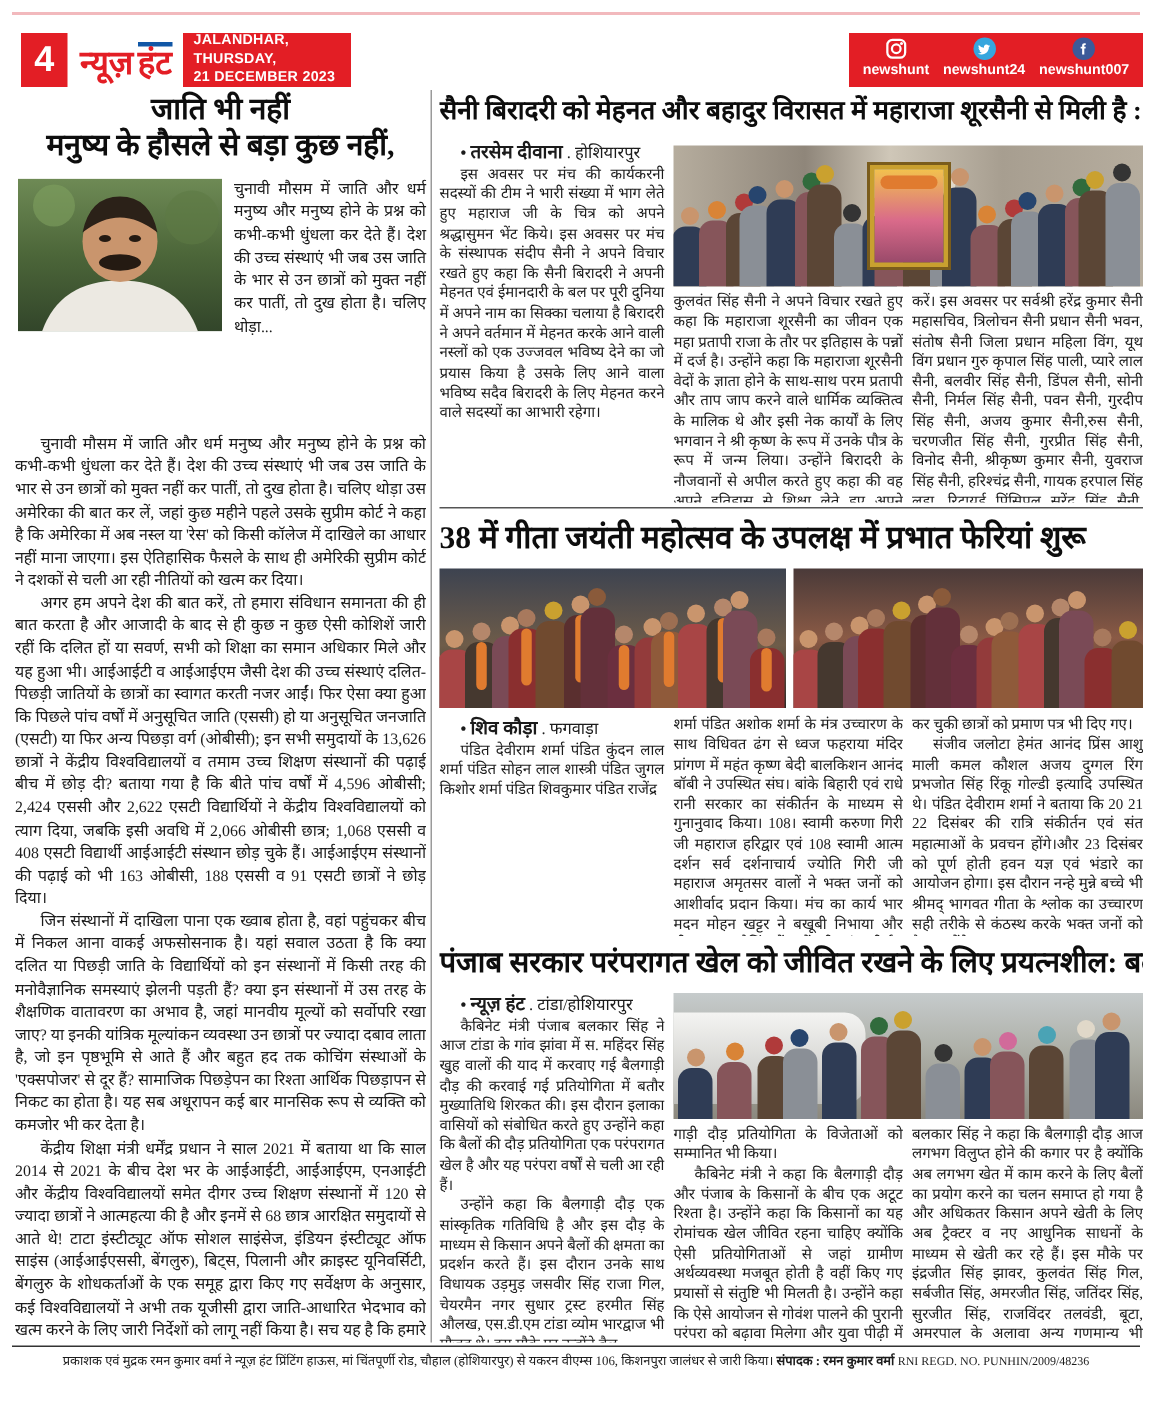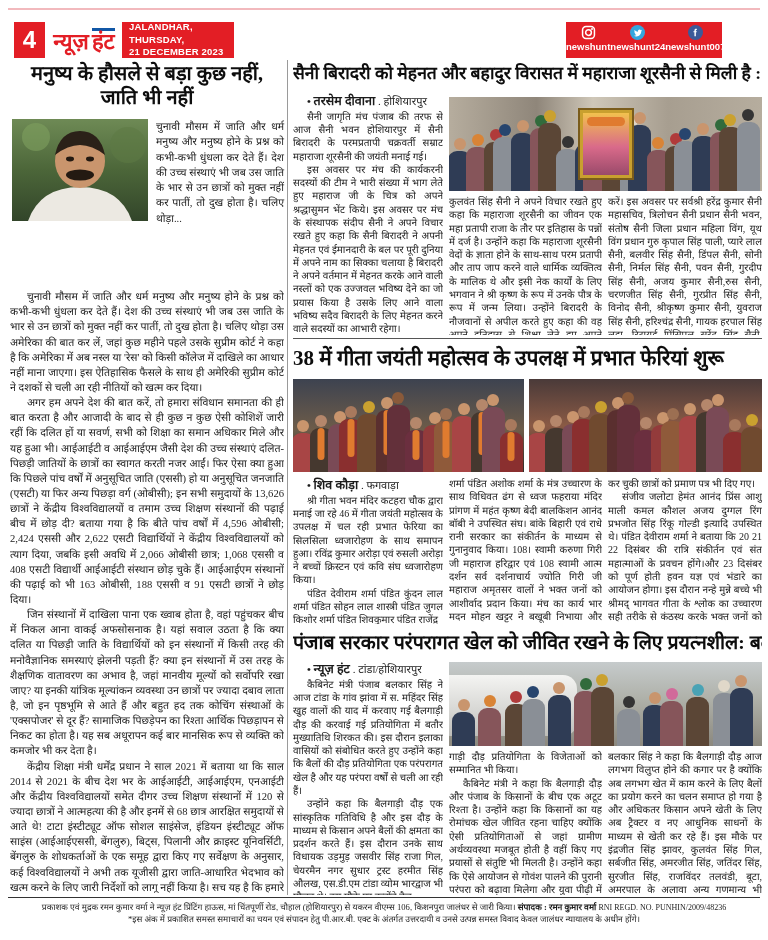--- a/index.html
+++ b/index.html
@@ -13,21 +13,21 @@
           display:flex;align-items:center;justify-content:center;font-weight:bold;font-size:24px;}
   .logo{position:absolute;left:48px;top:0;width:72px;height:36px;display:flex;align-items:center;justify-content:center;
         font-weight:bold;font-size:22px;white-space:nowrap;}
   .logo .w1{color:#e31e25;margin-right:3px;}
   .logo .w2{color:#e31e25;border-top:3px solid #1157a6;line-height:1;}
   .datebox{position:absolute;left:122px;top:0;width:112px;height:36px;background:#e31e25;color:#fff;
            display:flex;flex-direction:column;justify-content:center;padding-left:7px;box-sizing:border-box;
            font-weight:bold;font-size:9.5px;line-height:1.3;letter-spacing:.2px;}
   .sectionbox{position:absolute;left:268px;top:0;width:292px;height:36px;background:#1157a6;color:#fff;
               display:flex;align-items:center;justify-content:center;font-weight:bold;font-size:25px;}
-  .socialbox{position:absolute;left:566px;top:0;width:156px;height:36px;background:#e31e25;
+  .socialbox{position:absolute;left:566px;top:0;width:196px;height:36px;background:#e31e25;
              display:flex;align-items:flex-start;justify-content:space-evenly;padding-top:3px;box-sizing:border-box;}
   .social{display:flex;flex-direction:column;align-items:center;color:#fff;font-weight:bold;font-size:9.5px;line-height:1.4;}
   .soc-ic{width:15px;height:15px;border-radius:50%;display:flex;align-items:center;justify-content:center;}
   .soc-ic svg{display:block;}
   .soc-tw{background:#35a6de;} .soc-fb{background:#3c5a99;}
 
   
   .editorial{position:absolute;left:10px;top:62px;width:274px;height:834px;}
   .ed-head{margin:0 0 8px;text-align:center;font-size:20px;line-height:1.18;font-weight:bold;color:#0d0d0d;}
   .ed-head span{display:block;}
@@ -137,22 +137,22 @@
               <path fill="#fff" d="M15.5 8.5H13V6.8c0-.9.3-1.4 1.5-1.4h1V2.3c-.5-.1-1.4-.2-2.4-.2-2.4 0-4 1.5-4 4.1v2.3H6.5v3.1H9.1V22H13v-10.4h2.2l.3-3.1z"></path>
             </svg>
         </span>
         <span>newshunt007</span>
       </div>
     </div>
   </div>
 
   <div class="editorial">
     <h1 class="ed-head">
+      <span>जाति भी नहीं</span>
       <span>मनुष्य के हौसले से बड़ा कुछ नहीं,</span>
-      <span>जाति भी नहीं</span>
     </h1>
     <div class="ed-top">
       <div class="ed-photo">
         <svg width="136" height="102" viewBox="0 0 136 102">
           <defs>
             <linearGradient id="edbg" x1="0" y1="0" x2="0" y2="1">
               <stop offset="0" stop-color="#6e8a55"></stop>
                 <stop offset="0.5" stop-color="#4c6639"></stop>
                 <stop offset="1" stop-color="#32452a"></stop>
             </linearGradient>
@@ -261,21 +261,20 @@
           <div class="head" style="background: rgb(202, 161, 47);"></div>
           <div class="torso" style="background: rgb(91, 70, 54);"></div>
         </div>
         <div class="fig" style="left: 95.6%; height: 87%;">
           <div class="head" style="background: rgb(52, 52, 52);"></div>
           <div class="torso" style="background: rgb(138, 143, 150);"></div>
         </div>
       </div>
     <div class="col c1">
       <p class="byline"><b>तरसेम दीवाना</b><span class="place">होशियारपुर</span></p>
-      <p>सैनी जागृति मंच पंजाब की तरफ से आज सैनी भवन होशियारपुर में सैनी बिरादरी के परमप्रतापी चक्रवर्ती सम्राट महाराजा शूरसैनी की जयंती मनाई गई।</p>
       <p>इस अवसर पर मंच की कार्यकरनी सदस्यों की टीम ने भारी संख्या में भाग लेते हुए महाराज जी के चित्र को अपने श्रद्धासुमन भेंट किये। इस अवसर पर मंच के संस्थापक संदीप सैनी ने अपने विचार रखते हुए कहा कि सैनी बिरादरी ने अपनी मेहनत एवं ईमानदारी के बल पर पूरी दुनिया में अपने नाम का सिक्का चलाया है बिरादरी ने अपने वर्तमान में मेहनत करके आने वाली नस्लों को एक उज्जवल भविष्य देने का जो प्रयास किया है उसके लिए आने वाला भविष्य सदैव बिरादरी के लिए मेहनत करने वाले सदस्यों का आभारी रहेगा।</p>
 
     </div>
     <div class="col c2">
       <p class="noindent">कुलवंत सिंह सैनी ने अपने विचार रखते हुए कहा कि महाराजा शूरसैनी का जीवन एक महा प्रतापी राजा के तौर पर इतिहास के पन्नों में दर्ज है। उन्होंने कहा कि महाराजा शूरसैनी वेदों के ज्ञाता होने के साथ-साथ परम प्रतापी और ताप जाप करने वाले धार्मिक व्यक्तित्व के मालिक थे और इसी नेक कार्यों के लिए भगवान ने श्री कृष्ण के रूप में उनके पौत्र के रूप में जन्म लिया। उन्होंने बिरादरी के नौजवानों से अपील करते हुए कहा की वह अपने इतिहास से शिक्षा लेते हुए अपने वर्तमान को अपनी मेहनत से उज्जवल</p>
     </div>
     <div class="col c3">
       <p class="noindent">करें। इस अवसर पर सर्वश्री हरेंद्र कुमार सैनी महासचिव, त्रिलोचन सैनी प्रधान सैनी भवन, संतोष सैनी जिला प्रधान महिला विंग, यूथ विंग प्रधान गुरु कृपाल सिंह पाली, प्यारे लाल सैनी, बलवीर सिंह सैनी, डिंपल सैनी, सोनी सैनी, निर्मल सिंह सैनी, पवन सैनी, गुरदीप सिंह सैनी, अजय कुमार सैनी,रुस सैनी, चरणजीत सिंह सैनी, गुरप्रीत सिंह सैनी, विनोद सैनी, श्रीकृष्ण कुमार सैनी, युवराज सिंह सैनी, हरिश्चंद्र सैनी, गायक हरपाल सिंह लड़ा, रिटायर्ड प्रिंसिपल सुरेंद्र सिंह सैनी, हरविंदर सिंह सैनी तथा अन्य उपस्थित थे।</p>
     </div>
   </div>
@@ -413,21 +412,20 @@
           <div class="head" style="background: rgb(168, 121, 93);"></div>
           <div class="torso" style="background: rgb(138, 47, 47);"></div>
         </div>
         <div class="fig" style="left: 95.8%; height: 62%;">
           <div class="head" style="background: rgb(202, 161, 47);"></div>
           <div class="torso" style="background: rgb(112, 74, 47);"></div>
         </div>
       </div>
     <div class="col c1">
       <p class="byline"><b>शिव कौड़ा</b><span class="place">फगवाड़ा</span></p>
-      <p>श्री गीता भवन मंदिर कटहरा चौक द्वारा मनाई जा रहे 46 में गीता जयंती महोत्सव के उपलक्ष में चल रही प्रभात फेरिया का सिलसिला ध्वजारोहण के साथ समापन हुआ। रविंद्र कुमार अरोड़ा एवं रुसली अरोड़ा ने बच्चों क्रिस्टन एवं कवि संघ ध्वजारोहण किया।</p>
       <p>पंडित देवीराम शर्मा पंडित कुंदन लाल शर्मा पंडित सोहन लाल शास्त्री पंडित जुगल किशोर शर्मा पंडित शिवकुमार पंडित राजेंद्र</p>
     </div>
     <div class="col c2">
       <p class="noindent">शर्मा पंडित अशोक शर्मा के मंत्र उच्चारण के साथ विधिवत ढंग से ध्वज फहराया मंदिर प्रांगण में महंत कृष्ण बेदी बालकिशन आनंद बॉबी ने उपस्थित संघ। बांके बिहारी एवं राधे रानी सरकार का संकीर्तन के माध्यम से गुनानुवाद किया। 108। स्वामी करुणा गिरी जी महाराज हरिद्वार एवं 108 स्वामी आत्म दर्शन सर्व दर्शनाचार्य ज्योति गिरी जी महाराज अमृतसर वालों ने भक्त जनों को आशीर्वाद प्रदान किया। मंच का कार्य भार मदन मोहन खट्टर ने बखूबी निभाया और गीता भवन कोचिंग सेंटर में परीक्षाएं उत्तीर्ण</p>
     </div>
     <div class="col c3">
       <p class="noindent">कर चुकी छात्रों को प्रमाण पत्र भी दिए गए।</p>
       <p>संजीव जलोटा हेमंत आनंद प्रिंस आशु माली कमल कौशल अजय दुग्गल रिंग प्रभजोत सिंह रिंकू गोल्डी इत्यादि उपस्थित थे। पंडित देवीराम शर्मा ने बताया कि 20 21 22 दिसंबर की रात्रि संकीर्तन एवं संत महात्माओं के प्रवचन होंगे।और 23 दिसंबर को पूर्ण होती हवन यज्ञ एवं भंडारे का आयोजन होगा। इस दौरान नन्हे मुन्ने बच्चे भी श्रीमद् भागवत गीता के श्लोक का उच्चारण सही तरीके से कंठस्थ करके भक्त जनों को हैरान करेंगे।</p>
     </div>
   </div>
@@ -503,15 +501,14 @@
     </div>
   </div>
 
   <div class="footrule"></div>
   <div class="footer">
     <div>
       <span>प्रकाशक एवं मुद्रक रमन कुमार वर्मा ने न्यूज़ हंट प्रिंटिंग हाऊस, मां चिंतपूर्णी रोड, चौहाल (होशियारपुर) से यकरन वीएम्स 106, किशनपुरा जालंधर से जारी किया।</span>
       <span class="b">संपादक : रमन कुमार वर्मा</span>
       <span class="rni">RNI REGD. NO. PUNHIN/2009/48236</span>
     </div>
-    <div>*इस अंक में प्रकाशित समस्त समाचारों का चयन एवं संपादन हेतु पी.आर.बी. एक्ट के अंतर्गत उत्तरदायी व उनसे उत्पन्न समस्त विवाद केवल जालंधर न्यायालय के अधीन होंगे।</div>
   </div>
 </div>
 
 </body></html>

